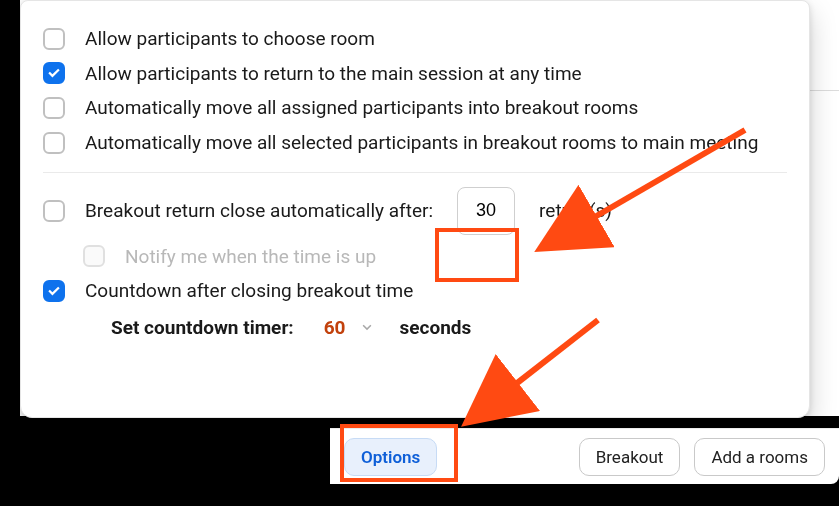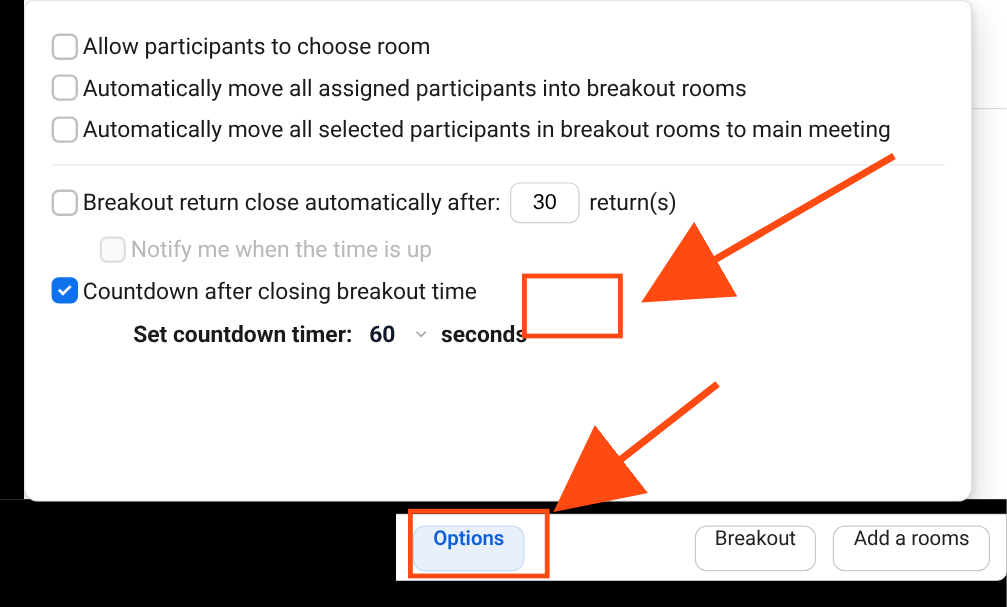--- a/index.html
+++ b/index.html
@@ -50,21 +50,21 @@
     height: 418px;
     background: #fff;
     border: 1px solid #e5e5e5;
     border-radius: 8px 8px 12px 12px;
     box-shadow: 0 12px 28px rgba(0,0,0,0.18), 0 2px 6px rgba(0,0,0,0.12);
     padding: 16px 22px 8px 22px;
   }
   .panel .row {
     display: flex;
     align-items: center;
-    gap: 4px;
+    gap: 20px;
     font-size: 19px;
     color: #1a1a1a;
     margin: 9px 0;
     line-height: 1.35;
   }
   .panel .row.indent { padding-left: 40px; }
   .checkbox {
     width: 22px; height: 22px;
     border: 2px solid #c0c0c0;
     border-radius: 6px;
@@ -85,35 +85,35 @@
   }
   .label { flex: 1 1 auto; }
   .label.disabled { color: #b8b8b8; }
   hr.sep {
     border: none;
     border-top: 1px solid #eaeaea;
     margin: 16px 0 14px 0;
   }
   .num-input {
     width: 58px;
-    height: 34px;
+    height: 48px;
     border: 1px solid #cfcfcf;
     border-radius: 8px;
     font-size: 18px;
     text-align: center;
     margin: 0 4px;
     background: #fff;
   }
   .fake-select {
     display: inline-flex;
     align-items: center;
     gap: 14px;
     padding: 2px 6px 2px 10px;
     border-radius: 6px;
-    color: #0f172a;
+    color: #c2410c;
   }
   .chev {
     width: 14px; height: 14px;
     color: #a8a8a8;
   }
   .bottom-bar {
     position: absolute;
     left: 330px;
     top: 428px;
     width: 509px;
@@ -128,20 +128,21 @@
   }
   .btn {
     height: 38px;
     padding: 0 16px;
     border: 1px solid #c9c9c9;
     border-radius: 10px;
     background: #fff;
     font-size: 17px;
     color: #222;
     display: inline-flex;
+    align-items: center;
     justify-content: center;
     cursor: pointer;
     user-select: none;
   }
   .btn.options {
     background: #e8f0fc;
     border-color: #c7dbf5;
     color: #0e5fd8;
     font-weight: 600;
   }
@@ -163,20 +164,28 @@
 
   <div class="panel">
 
     <div class="row">
       <span class="checkbox">
         
       </span>
       <span class="label">Allow participants to choose room</span>
     </div>
 
+    <div class="row">
+      <span class="checkbox checked">
+        <svg viewBox="0 0 16 16" width="14" height="14">
+            <path fill="#fff" d="M6.2 13 1.5 8.3l1.8-1.8 2.9 2.9L12.7 3l1.8 1.8z"></path>
+          </svg>
+      </span>
+      <span class="label">Allow participants to return to the main session at any time</span>
+    </div>
 
     <div class="row">
       <span class="checkbox">
         
       </span>
       <span class="label">Automatically move all assigned participants into breakout rooms</span>
     </div>
 
     <div class="row">
       <span class="checkbox">

